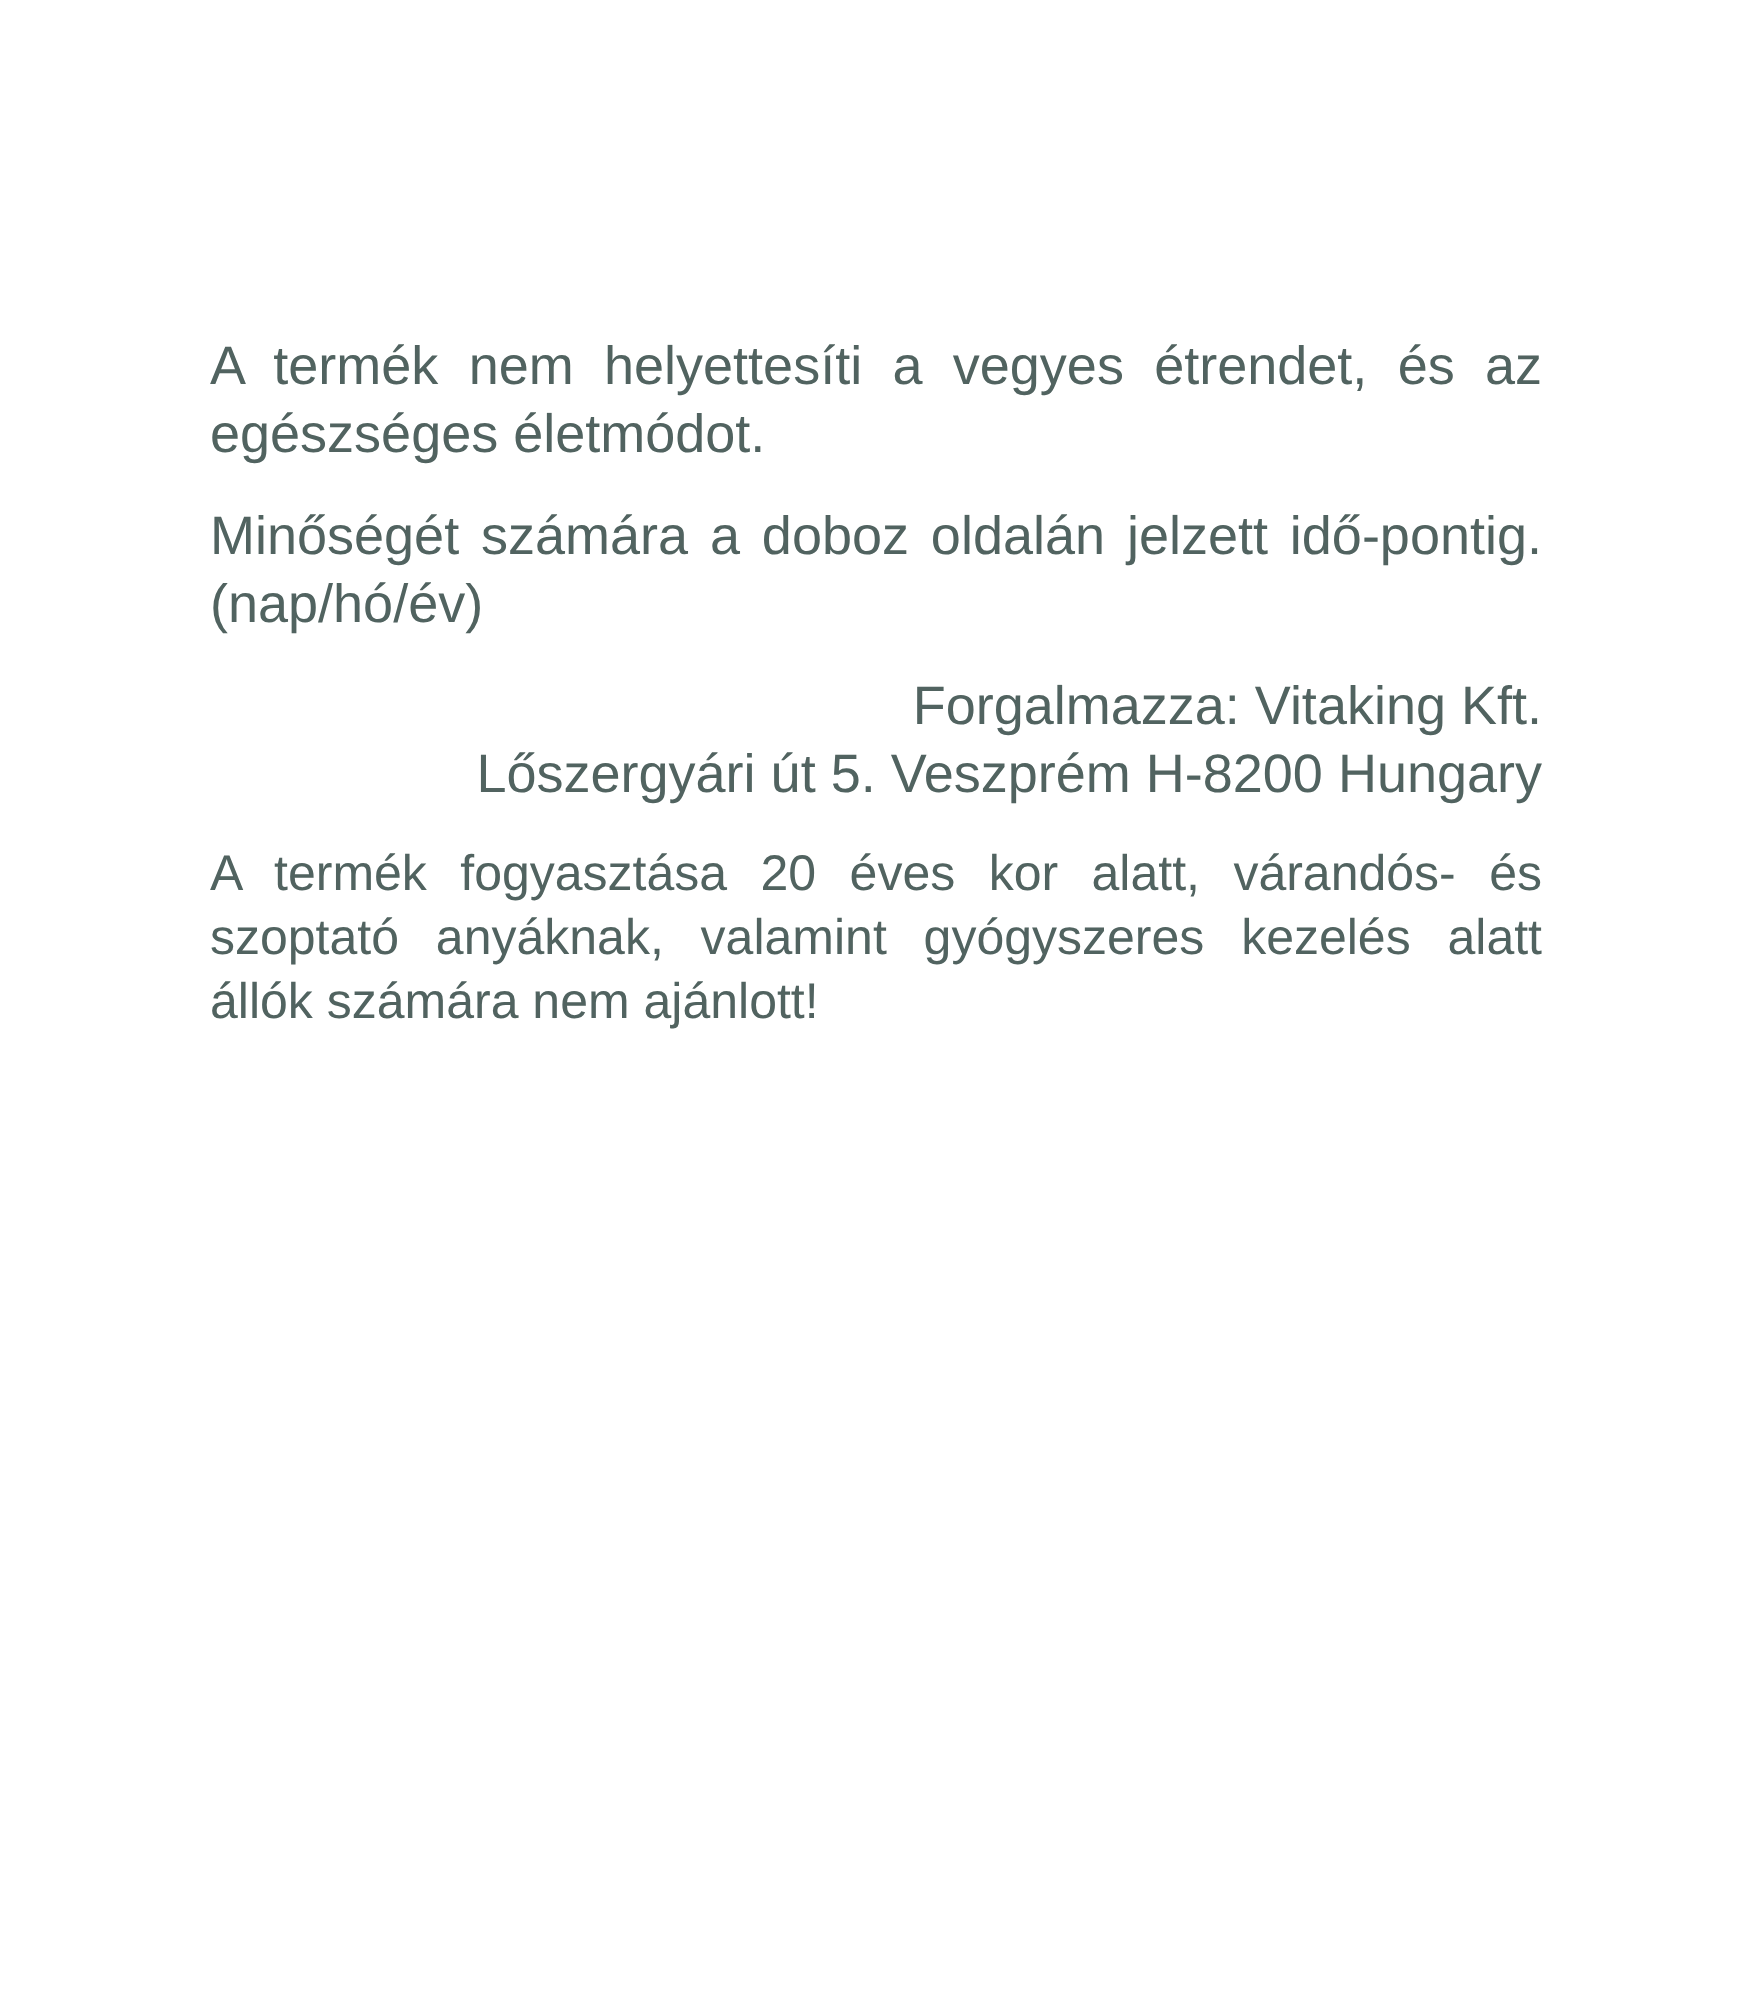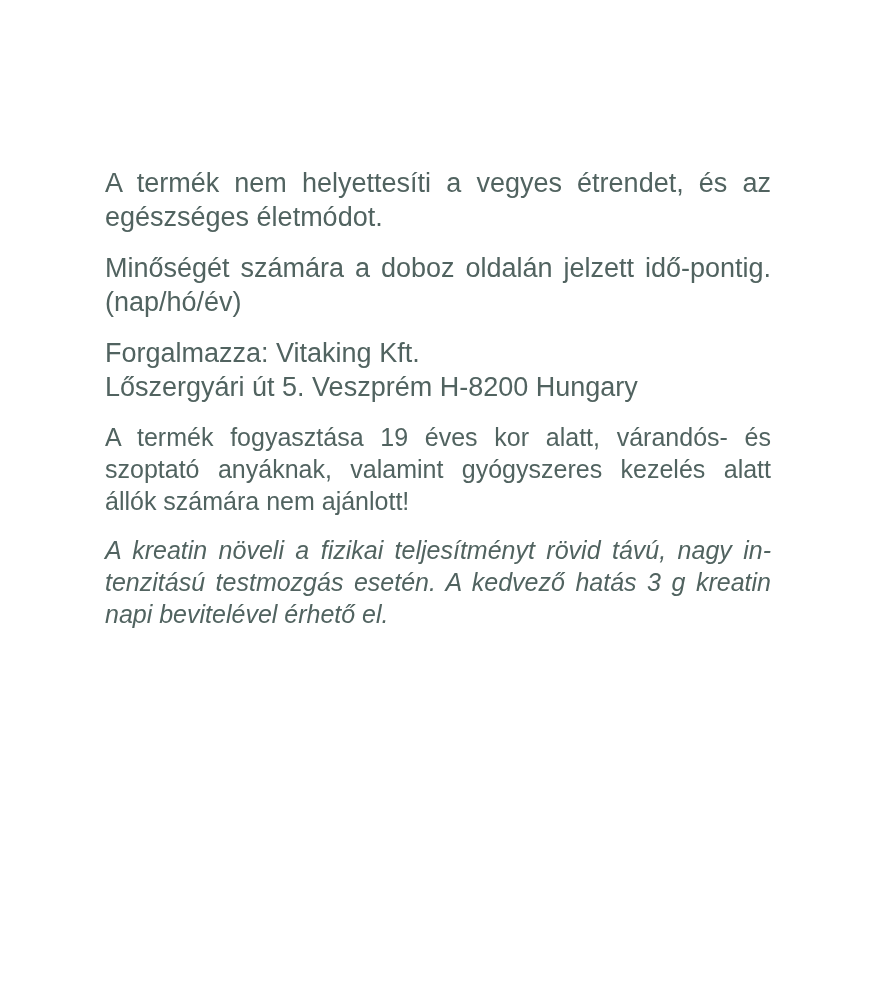--- a/index.html
+++ b/index.html
@@ -26,21 +26,21 @@
     margin: 0 0 17px 0;
   }
   .p-main {
     font-size: 27px;
     line-height: 34px;
     text-align: justify;
   }
   .p-left {
     font-size: 27px;
     line-height: 34px;
-    text-align: left;
+    text-align: right;
     white-space: pre-line;
   }
   .p-small {
     font-size: 25px;
     line-height: 32px;
     text-align: justify;
   }
   .p-italic {
     font-size: 25px;
     line-height: 32px;
@@ -53,16 +53,15 @@
 
 <div class="label-text">
   <p class="p-main">A termék nem helyettesíti a vegyes étrendet, és az egészséges életmódot.</p>
 
   <p class="p-main">Minőségét számára a doboz oldalán jelzett idő-pontig. (nap/hó/év)</p>
 
 
   <p class="p-left">Forgalmazza: Vitaking Kft.
 Lőszergyári út 5. Veszprém H-8200 Hungary</p>
 
-  <p class="p-small">A termék fogyasztása 19 éves kor alatt, várandós- és szoptató anyáknak, valamint gyógyszeres kezelés alatt állók számára nem ajánlott!</p>
+  <p class="p-small">A termék fogyasztása 20 éves kor alatt, várandós- és szoptató anyáknak, valamint gyógyszeres kezelés alatt állók számára nem ajánlott!</p>
 
-  <p class="p-italic">A kreatin növeli a fizikai teljesítményt rövid távú, nagy in-tenzitású testmozgás esetén. A kedvező hatás 3 g kreatin napi bevitelével érhető el.</p>
 </div>
 
 </body></html>

